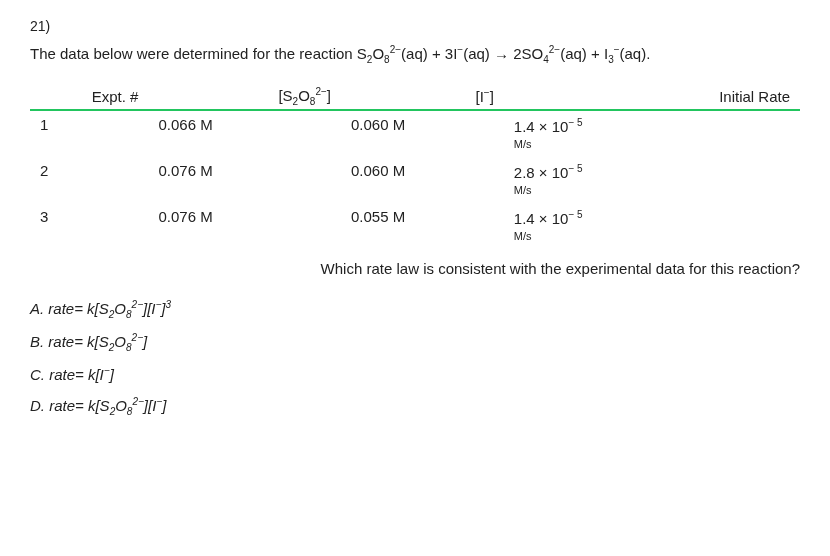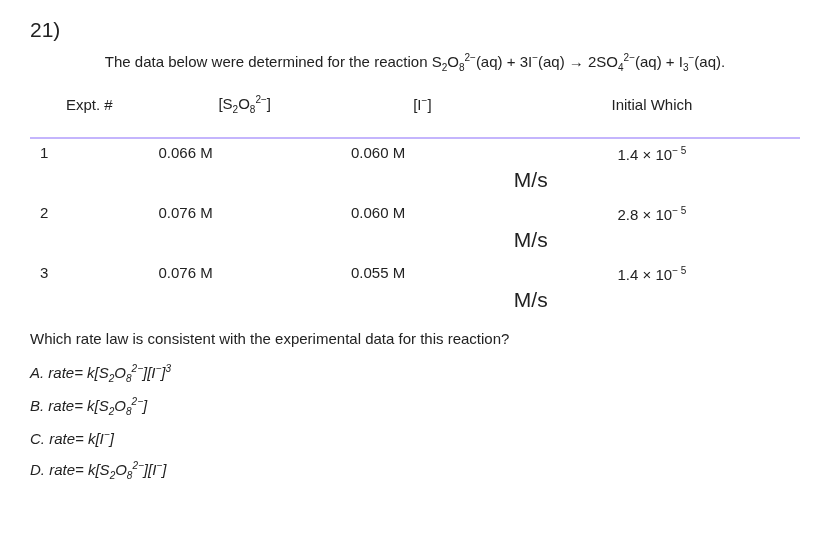--- a/index.html
+++ b/index.html
@@ -6,58 +6,58 @@
     body {
       background: #fff;
       font-family: Arial, sans-serif;
       font-size: 15px;
       color: #222;
       width: 830px;
       min-height: 556px;
       padding: 18px 30px 18px 30px;
     }
     .question-number {
-      font-size: 21px;
+      font-size: 14px;
       margin-bottom: 8px;
     }
     .question-text {
       font-size: 15px;
       line-height: 1.55;
       margin-bottom: 14px;
-      text-align: center;
     }
     .table-wrapper {
       margin-bottom: 10px;
     }
     table {
       border-collapse: collapse;
       width: 100%;
     }
     thead tr th {
       font-weight: normal;
       font-size: 15px;
-      padding: 4px 10px 22px 10px;
-      text-align: center;
-      border-bottom: 2px solid #c4b5fd;
+      padding: 4px 10px 2px 10px;
+      text-align: right;
+      border-bottom: 2px solid #22c55e;
     }
     tbody tr td {
       padding: 5px 10px;
       font-size: 15px;
       vertical-align: top;
     }
     .col-expt { width: 80px; }
     .col-s2o8 { width: 130px; }
     .col-i { width: 110px; }
     .col-rate { width: 200px; }
     .rate-cell { line-height: 1.4; }
-    .rate-main { font-size: 15px; text-align: center; }
-    .rate-unit { font-size: 21px; }
+    .rate-main { font-size: 15px; }
+    .rate-unit { font-size: 11px; }
     .which-question {
       font-size: 15px;
-      margin: 10px 0 14px 0;
+      margin: 10px 0 20px 0;
+      text-align: right;
     }
     .answer-option {
       font-size: 15px;
       margin-bottom: 8px;
       line-height: 1.5;
       font-style: italic;
     }
     sup { font-size: 10px; }
     sub { font-size: 10px; }
   </style>
@@ -75,21 +75,21 @@
   <table>
     <thead>
       <tr>
         <th class="col-expt">Expt. #</th>
         <th class="col-s2o8">
           [S<sub>2</sub>O<sub>8</sub><sup>2−</sup>]
         </th>
         <th class="col-i">
           [I<sup>−</sup>]
         </th>
-        <th class="col-rate">Initial Which</th>
+        <th class="col-rate">Initial Rate</th>
       </tr>
     </thead>
     <tbody>
       <tr>
         <td>1</td>
         <td>0.066 M</td>
         <td>0.060 M</td>
         <td class="rate-cell">
           <div class="rate-main">1.4 × 10<sup>− 5</sup></div>
           <div class="rate-unit">M/s</div>

